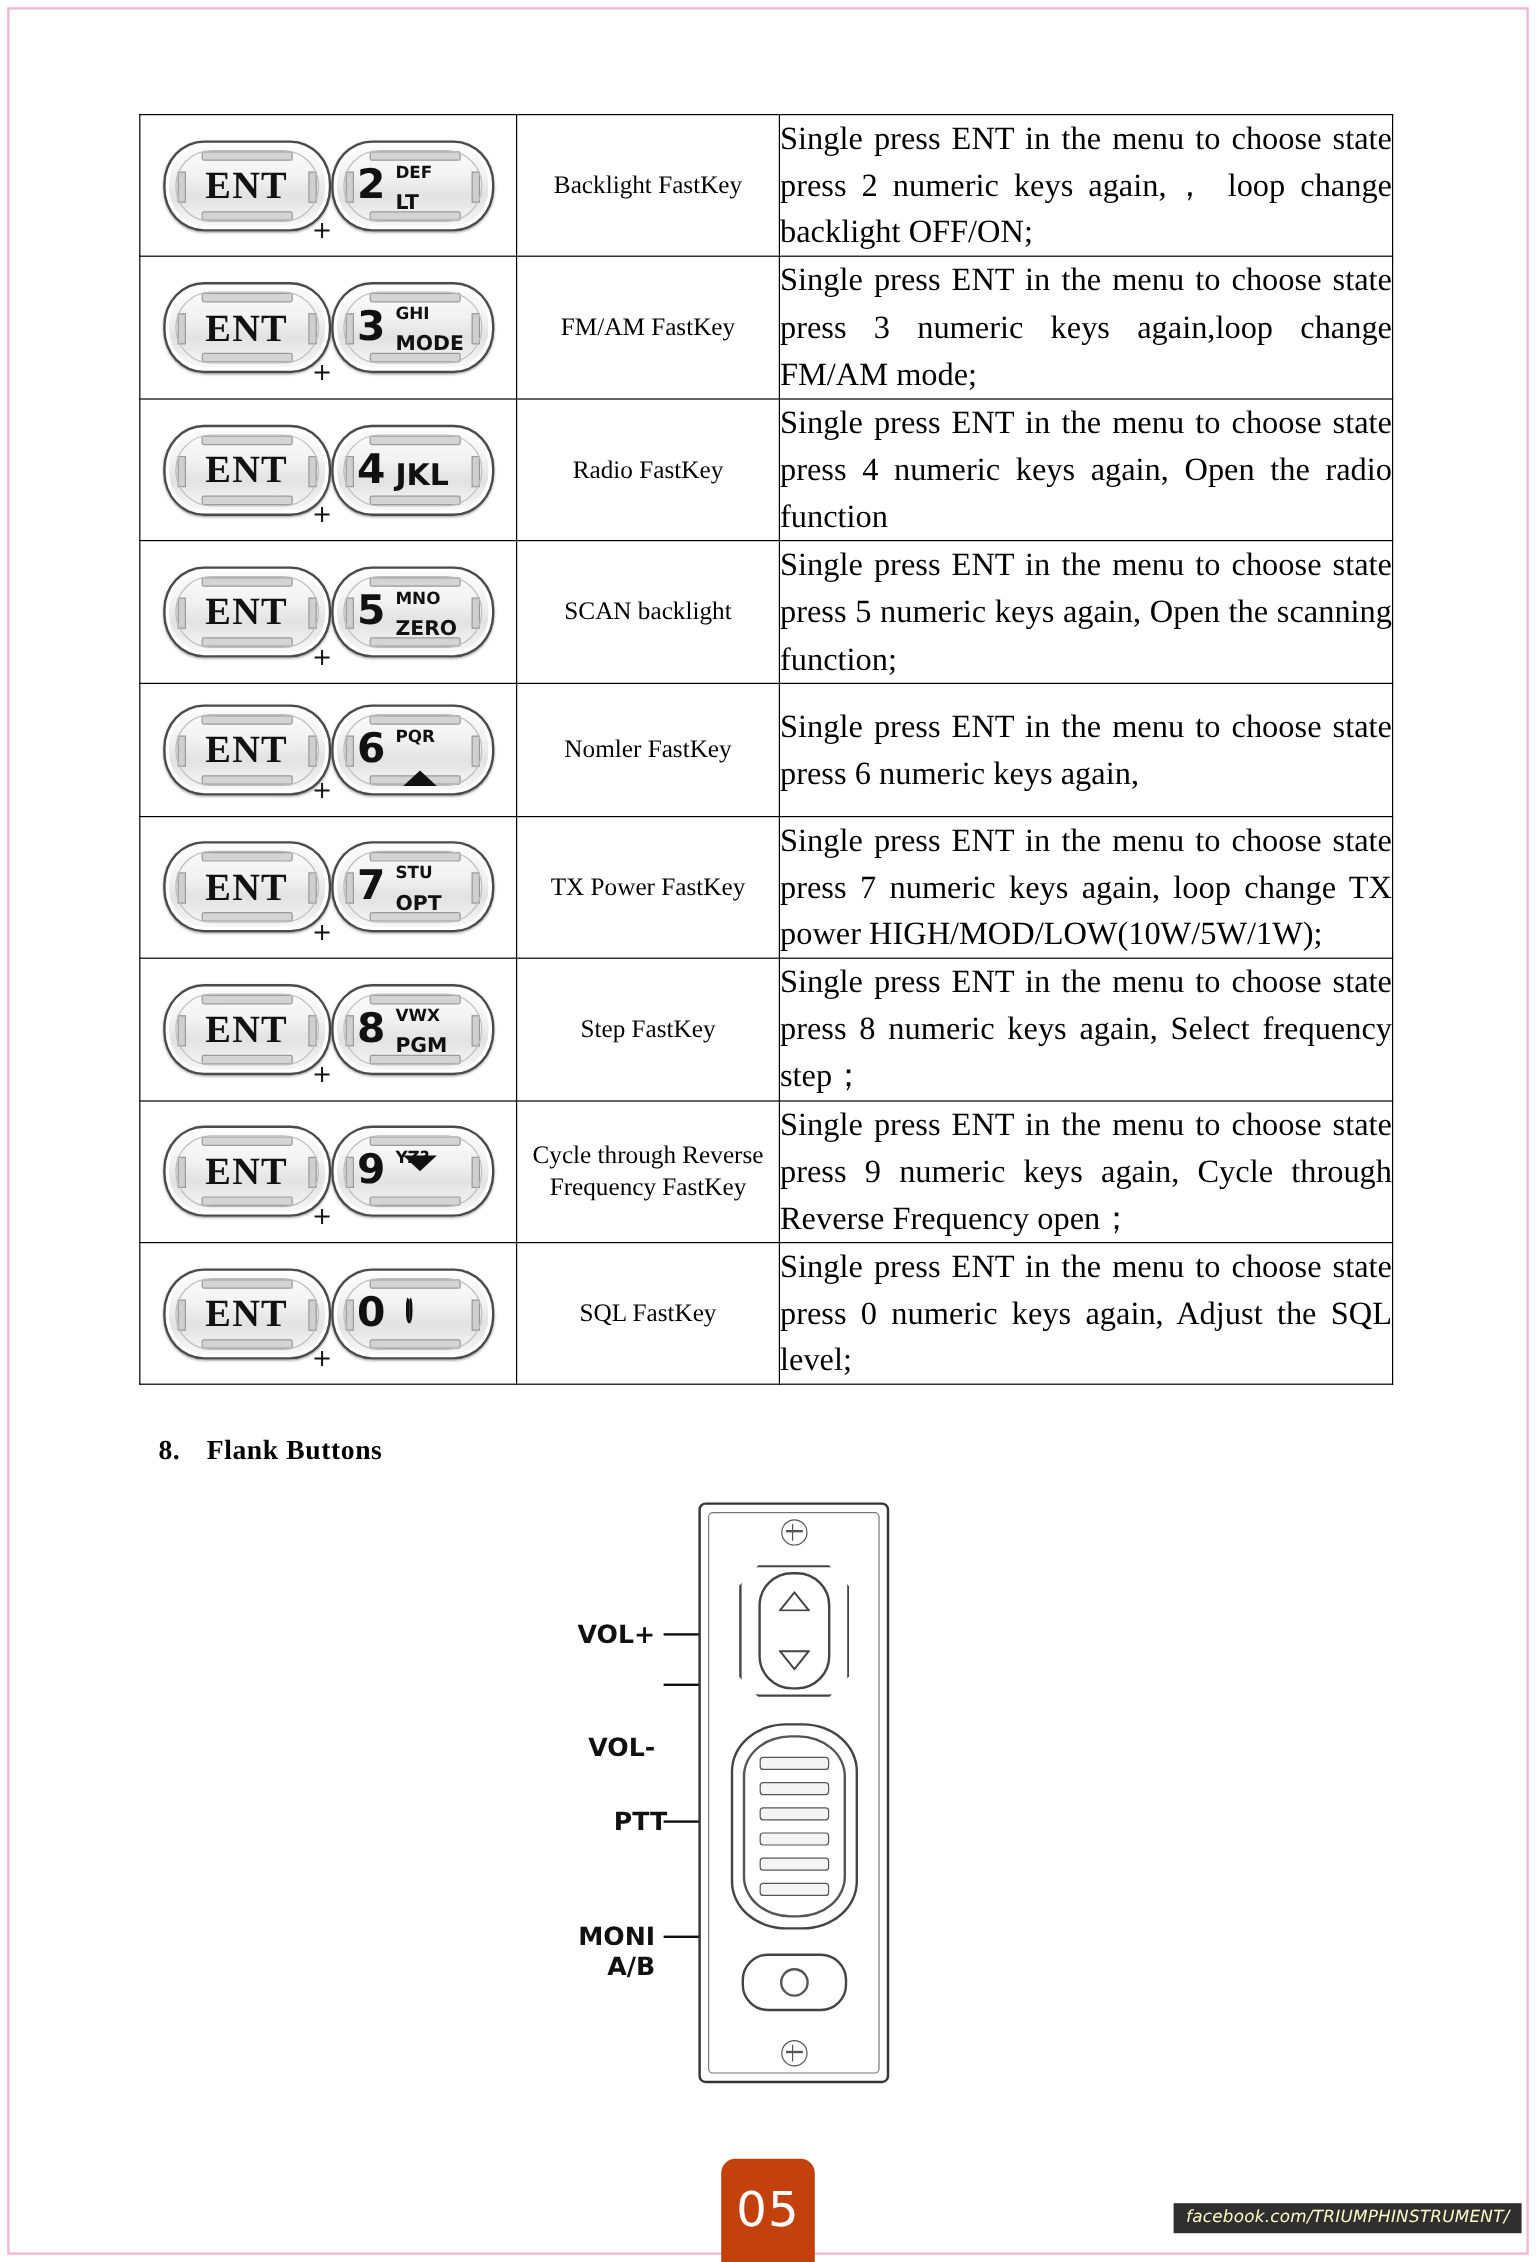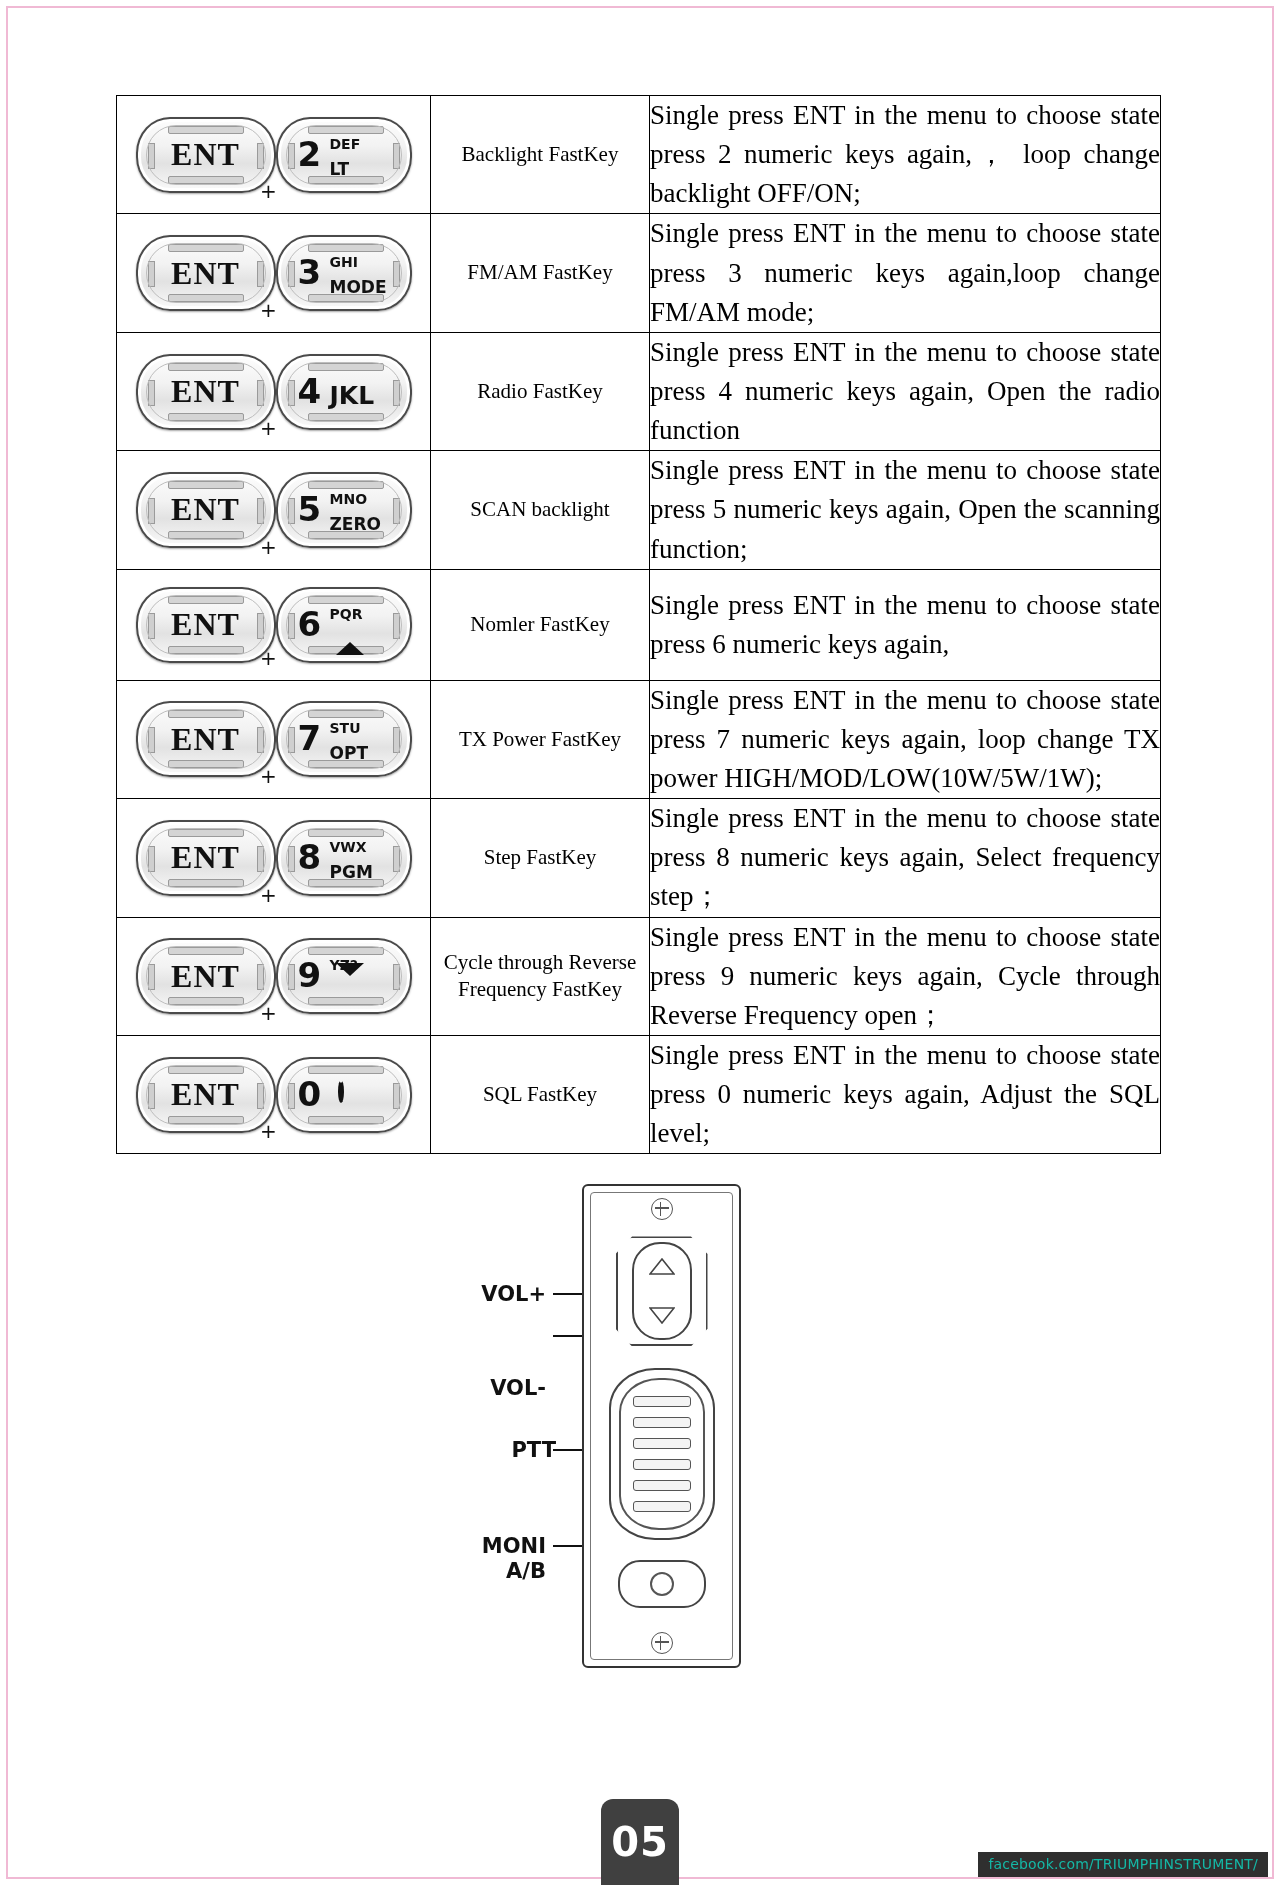--- a/index.html
+++ b/index.html
@@ -352,41 +352,42 @@
   }
 
   
   .page-num {
     position: absolute;
     left: 50%;
     transform: translateX(-50%);
     bottom: 0px;
     width: 78px;
     height: 86px;
-    background: #404040;
+    background: #c2410c;
     border-radius: 12px 12px 0 0;
     color: #fff;
     font-family: "DejaVu Sans", sans-serif;
-    font-weight: bold;
+    font-weight: normal;
     font-size: 40px;
     display: flex;
     align-items: center;
     justify-content: center;
     letter-spacing: 1px;
   }
   .fb {
     position: absolute;
     right: 12px;
-    bottom: 8px;
+    bottom: 24px;
     background: #2f2f2f;
-    color: #14b8a6;
+    color: #fef9c3;
     font-family: "DejaVu Sans", sans-serif;
     font-size: 14px;
     padding: 4px 10px 5px;
     letter-spacing: .2px;
+    font-style: italic;
   }
 </style>
 </head>
 <body>
 
 <div class="page-border"></div>
 
 <div class="content">
 
   <table class="keys">
@@ -656,20 +657,23 @@
         </td>
         <td class="name">SQL FastKey</td>
         <td class="desc">
           <p>Single press ENT in the menu to choose state press 0 numeric keys again, Adjust the SQL level;</p>
         </td>
       </tr>
 
     </tbody>
   </table>
 
+  <div class="section">
+    <span class="num">8.</span><span>Flank Buttons</span>
+  </div>
 
   <div class="diagram">
 
     <div class="label" style="left:330px; top:106px; width:100px;">VOL+</div>
     <div class="leader" style="left:437px; top:117px; width:90px;"></div>
 
     <div class="label" style="left:330px; top:160px; width:100px;margin-top:40px;">VOL-</div>
     <div class="leader" style="left:437px; top:159px; width:90px;"></div>
 
     <div class="label" style="left:340px; top:262px; width:100px;">PTT</div>

